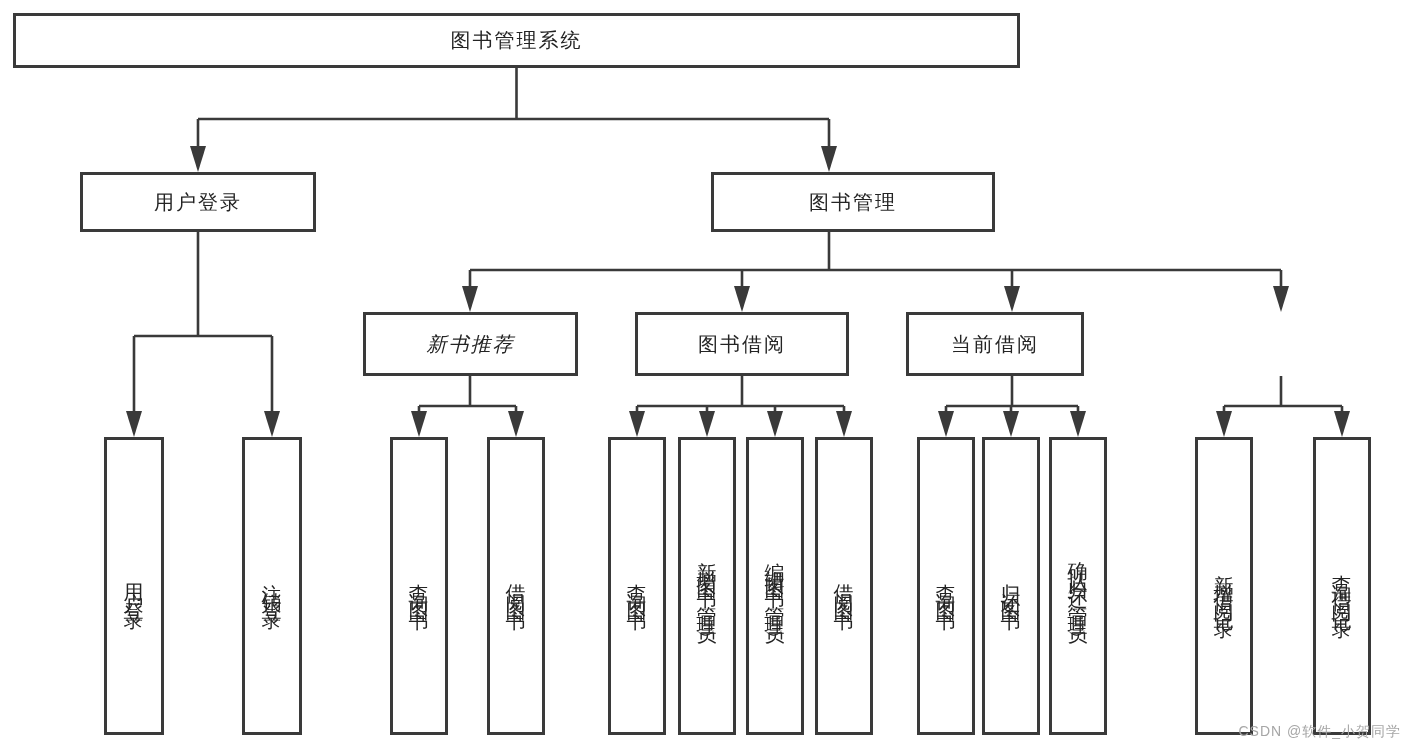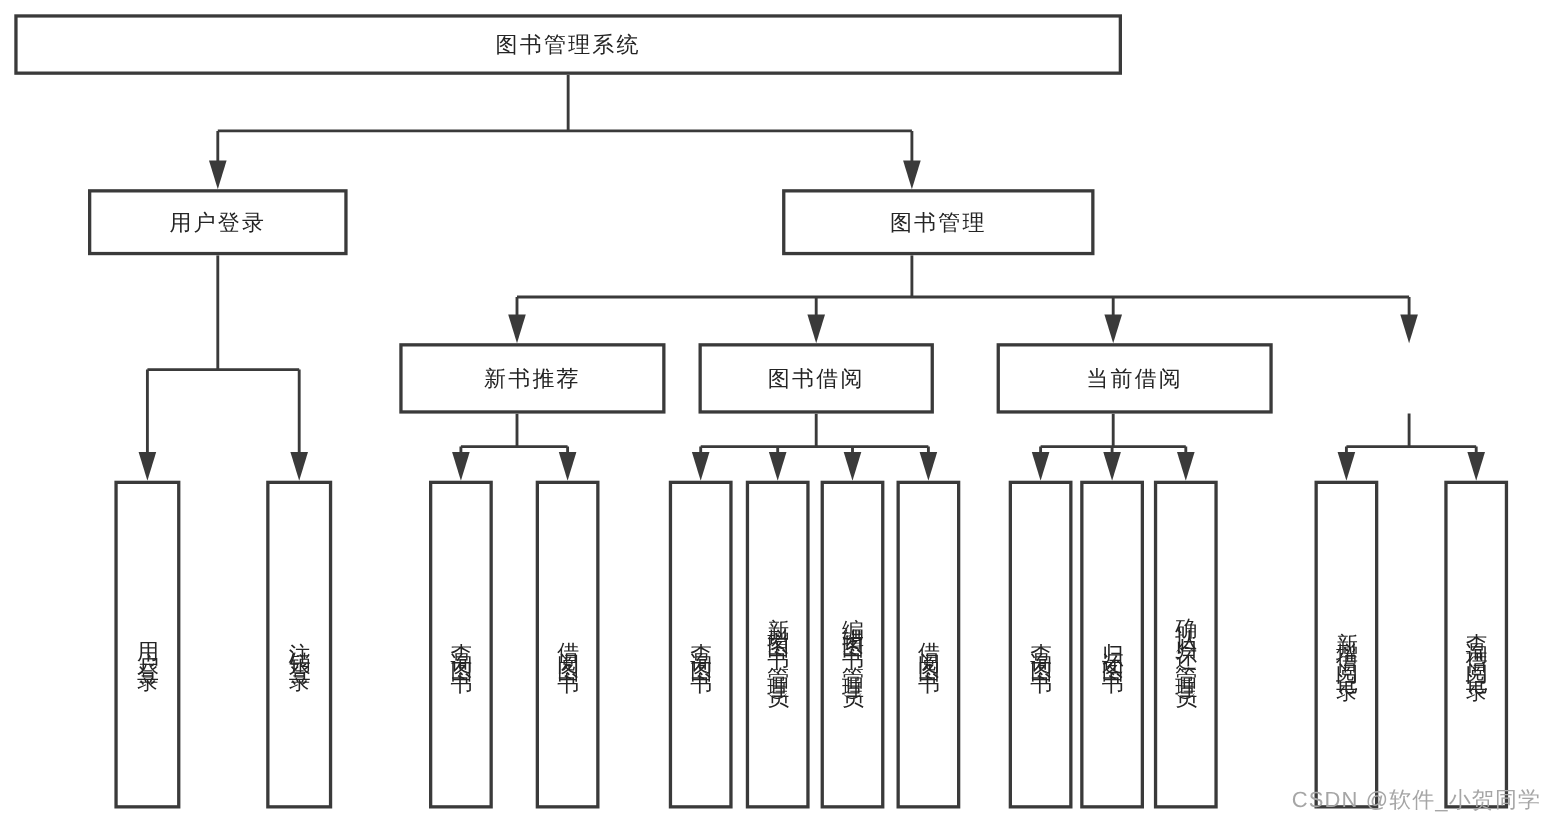--- a/index.html
+++ b/index.html
@@ -42,35 +42,35 @@
     text-orientation:mixed;
     font-size:20px;
     letter-spacing:9px;
     line-height:1;
     color:var(--text);
   }
   
   .root-box{left:13px;top:13px;width:1007px;height:55px;}
   .l2-0{left:80px;top:172px;width:236px;height:60px;}
   .l2-1{left:711px;top:172px;width:284px;height:60px;}
-  .l3-0{left:363px;top:312px;width:242px;height:64px;}
+  .l3-0{left:363px;top:312px;width:215px;height:64px;font-style:italic;}
   .l3-1{left:635px;top:312px;width:214px;height:64px;}
-  .l3-2{left:906px;top:312px;width:251px;height:64px;}
+  .l3-2{left:906px;top:312px;width:178px;height:64px;}
   .l3-3{left:1176px;top:312px;width:211px;height:64px;}
   .g1c0{left:104px;} .g1c1{left:242px;}
   .g2c0{left:390px;width:58px;} .g2c1{left:487px;width:58px;}
   .g3c0{left:608px;width:58px;} .g3c1{left:678px;width:58px;}
   .g3c2{left:746px;width:58px;} .g3c3{left:815px;width:58px;}
   .g4c0{left:917px;width:58px;} .g4c1{left:982px;width:58px;}
   .g4c2{left:1049px;width:58px;}
   .g5c0{left:1195px;width:58px;} .g5c1{left:1313px;width:58px;}
   .watermark{
     position:absolute;
     right:4px;bottom:6px;
-    font-size:20px;
+    font-size:14px;
     color:var(--watermark);
     letter-spacing:1px;
     white-space:nowrap;
     z-index:5;
   }
 </style>
 </head>
 <body>
 
 <div class="canvas">

